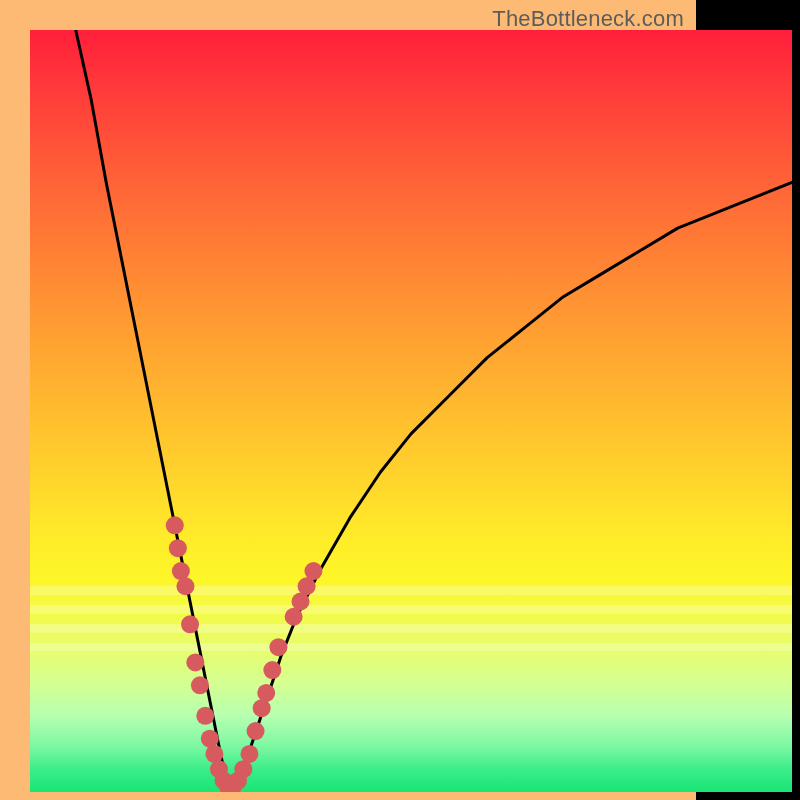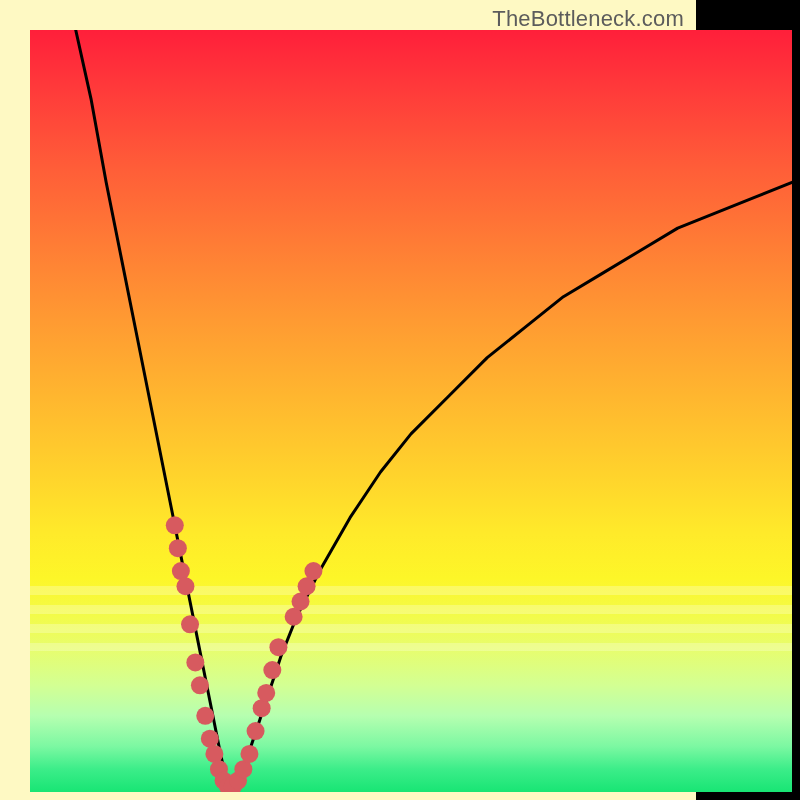--- a/index.html
+++ b/index.html
@@ -8,21 +8,21 @@
     width: 800px;
     height: 800px;
     overflow: hidden;
     background: #000;
     font-family: Arial, Helvetica, sans-serif;
   }
   .frame {
     position: relative;
     width: 696px;
     height: 800px;
-    background: #fef9c3;
+    background: #fdba74;
   }
   .plot-area {
     position: absolute;
     left: 30px;
     top: 30px;
     width: 762px;
     height: 762px;
     overflow: hidden;
   }
   .gradient-bg {

